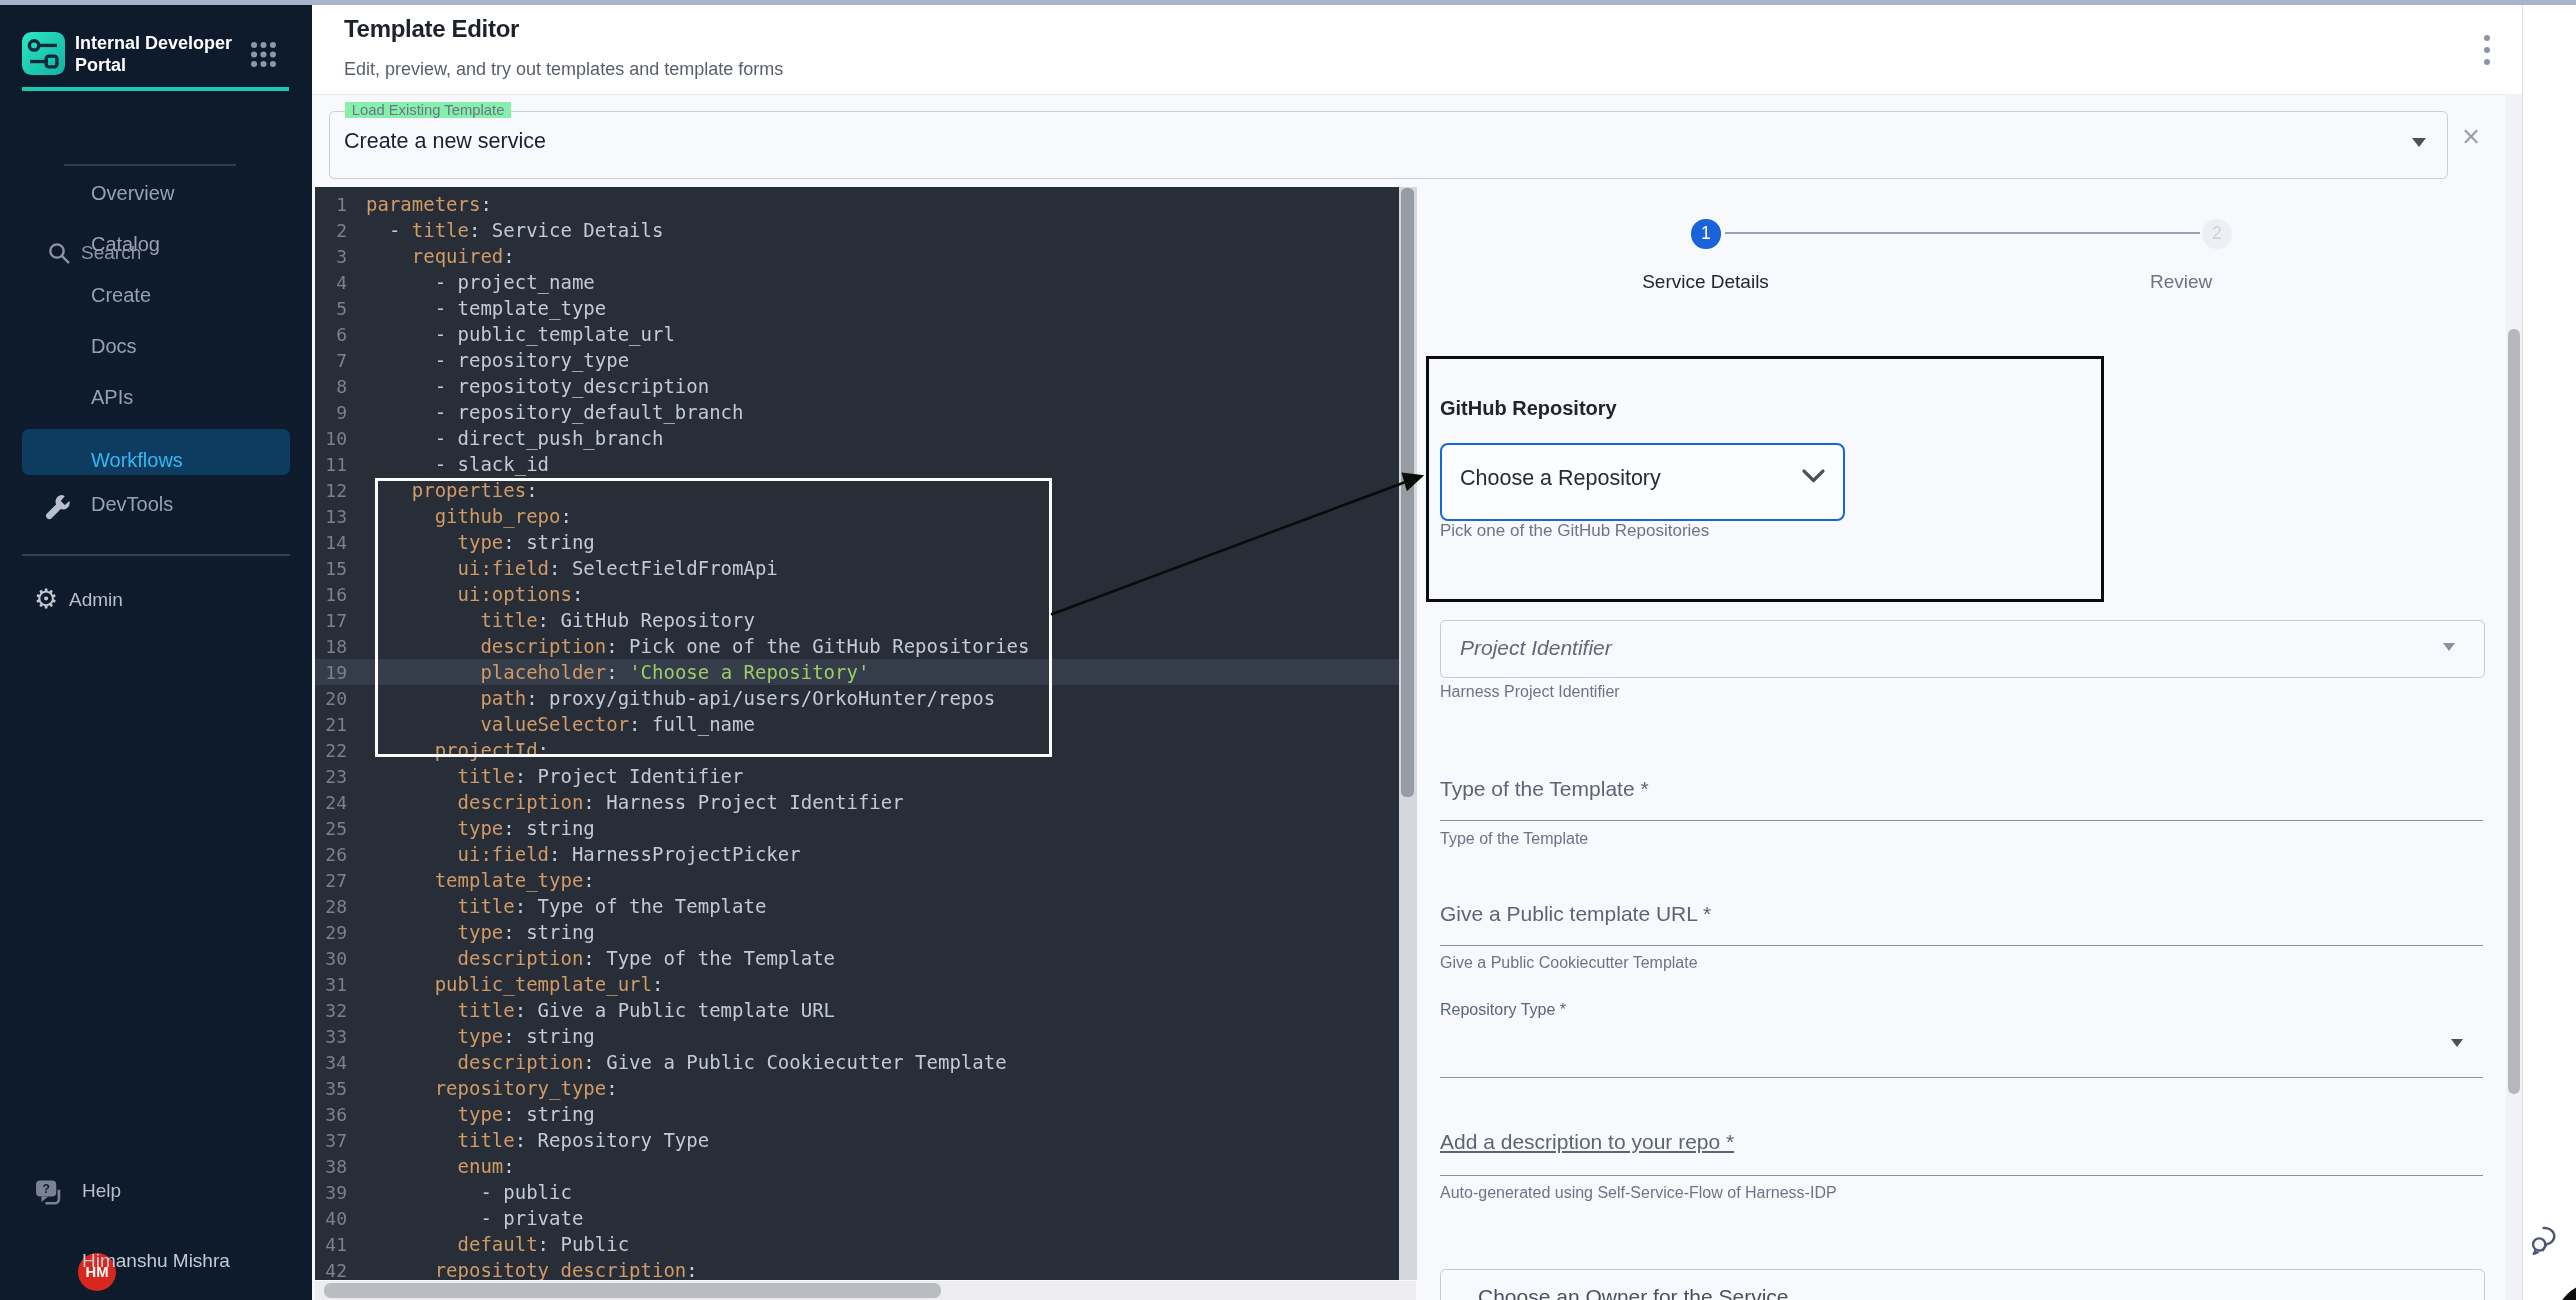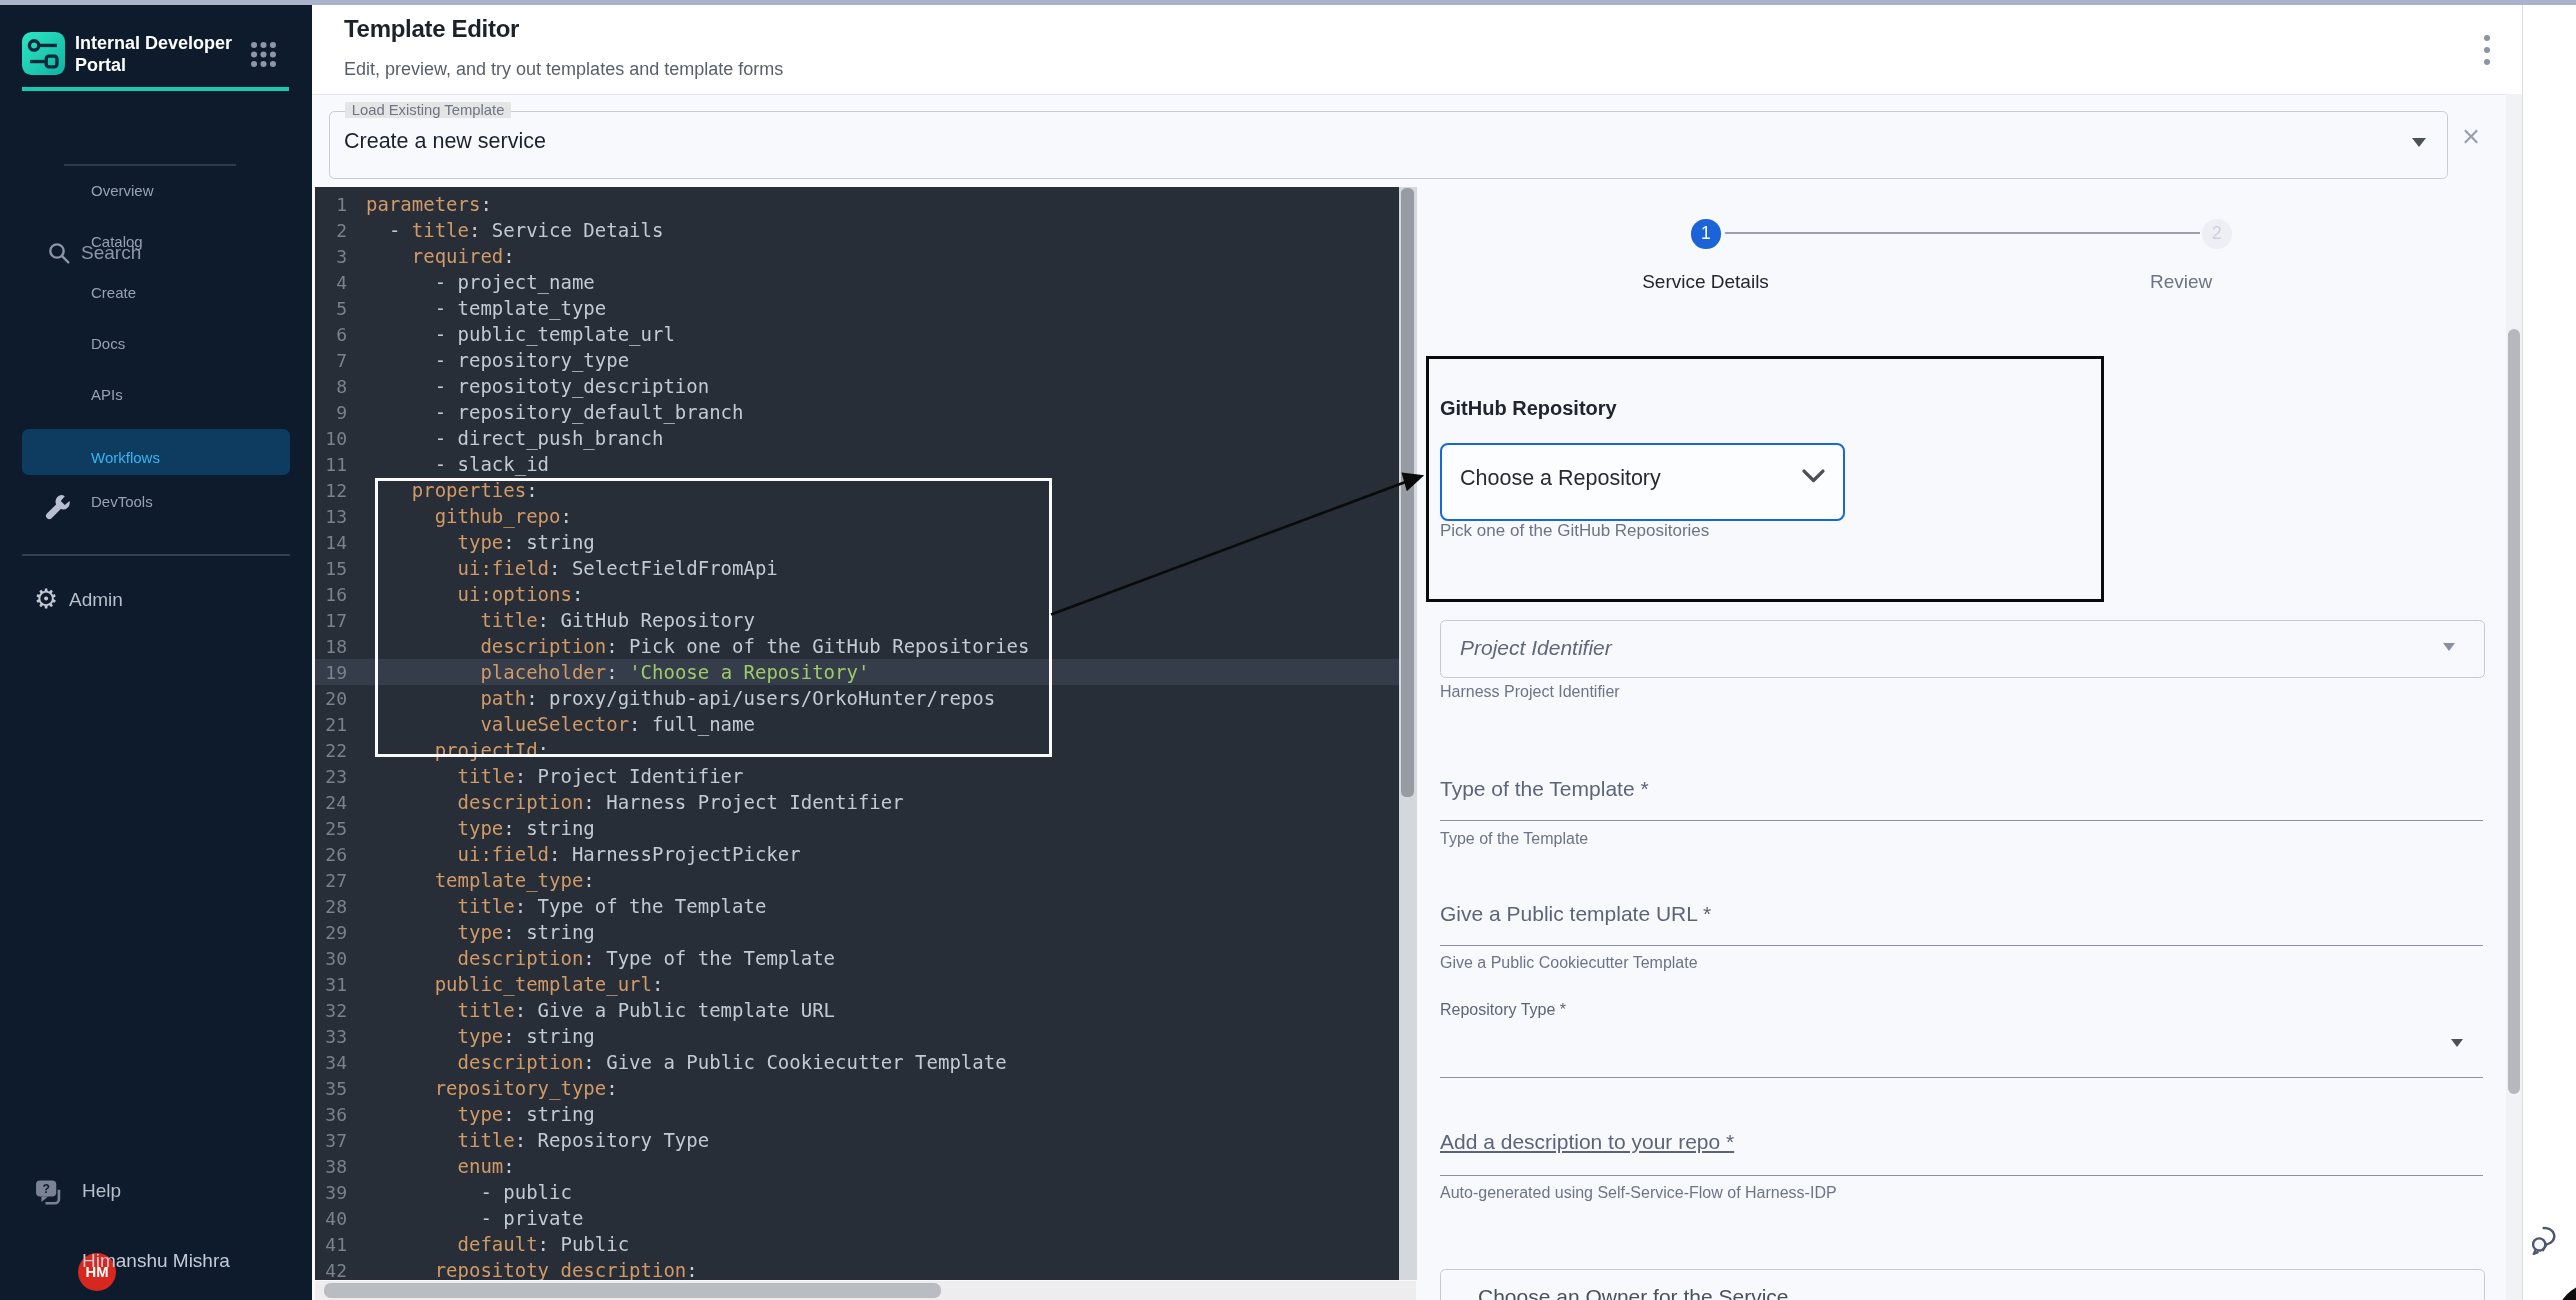--- a/index.html
+++ b/index.html
@@ -15,21 +15,21 @@
   #logo{left:21.5px;top:27px;width:43px;height:43px;border-radius:9.4px;
         background:linear-gradient(135deg,#2ee6c3,#0fb3a3);}
   #brand{left:75px;top:27px;width:168px;color:#fff;font-size:18px;font-weight:bold;line-height:22px;}
   #grid-icon{left:250px;top:36px;}
   #teal-rule{left:21.5px;top:82px;width:267px;height:3.4px;background:var(--accent-teal);}
   #search-row{left:0;top:115px;width:312px;height:34px;cursor:pointer;}
   #search-icon{left:47px;top:121px;}
   #search-label{left:81px;top:122px;font-size:19px;color:#8d95a6;}
   #search-divider{left:64px;top:159px;width:172px;height:1.3px;background:#2c3b50;}
   .nav-item{position:absolute;left:0;width:312px;height:38px;cursor:pointer;}
-  .nav-label{position:absolute;left:91px;top:7.4px;font-size:15px;color:#98a1b2;}
+  .nav-label{position:absolute;left:91px;top:7.4px;font-size:20px;color:#98a1b2;}
   .nav-item.active .pill{position:absolute;left:21.5px;top:-4.7px;width:268px;height:46px;
         border-radius:6.7px;background:var(--active-nav-bg);}
   .nav-item.active .nav-label{color:var(--active-nav-text);margin-top:8px;}
   .nav-icon{position:absolute;left:42px;top:5.4px;width:29.5px;height:29.5px;}
   #sidebar-divider{left:21.5px;top:549px;width:268px;height:1.3px;background:#35404f;}
   #admin-row{left:0;top:576px;width:312px;height:38px;cursor:pointer;}
   #gear-icon{left:34px;top:1.3px;font-size:27px;color:#c2c7d2;}
   #admin-label{left:69px;top:7.4px;font-size:19px;color:#b9bfca;position:absolute;}
   #help-row{left:0;top:1167px;width:312px;height:40px;cursor:pointer;}
   #help-icon{left:32px;top:2.7px;position:absolute;}
@@ -43,21 +43,21 @@
   
   #header{left:312px;top:5.4px;width:2264px;height:89px;background:#fff;border-bottom:1.3px solid #e3e6ed;}
   #page-title{left:344px;top:14.8px;font-size:24px;font-weight:bold;color:#1d212a;letter-spacing:-0.3px;}
   #page-subtitle{left:344px;top:59px;font-size:18px;color:#595f6a;}
   #kebab{left:2473px;top:29.5px;width:27px;height:40px;display:flex;flex-direction:column;
          align-items:center;justify-content:center;gap:6px;cursor:pointer;}
   .kdot{width:6px;height:6px;border-radius:50%;background:#8d93a2;}
 
   
   #load-box{left:329px;top:111px;width:2117px;height:66px;border:1.3px solid #c7ccd7;border-radius:5.4px;cursor:pointer;}
-  #load-label{left:345px;top:102px;font-size:14.8px;color:#6e7587;background:#e5e5e5;padding:0 6.7px;}
+  #load-label{left:345px;top:102px;font-size:14.8px;color:#6e7587;background:#86efac;padding:0 6.7px;}
   #load-value{left:344px;top:129px;font-size:21.5px;color:#1b2130;}
   #load-arrow{left:2412px;top:138px;width:0;height:0;border-left:7.4px solid transparent;
               border-right:7.4px solid transparent;border-top:9.4px solid #4c5157;cursor:pointer;}
   #load-close{left:2462px;top:119px;font-size:31px;color:#99a0ac;cursor:pointer;}
 
   
   #editor{left:315px;top:187px;width:1101px;height:1093px;background:#272e38;overflow:hidden;}
   #code-lines{position:absolute;left:0;top:4px;width:100%;}
   .code-line{display:flex;height:26px;align-items:center;white-space:pre;
              font-family:"DejaVu Sans Mono",monospace;font-size:19px;}

